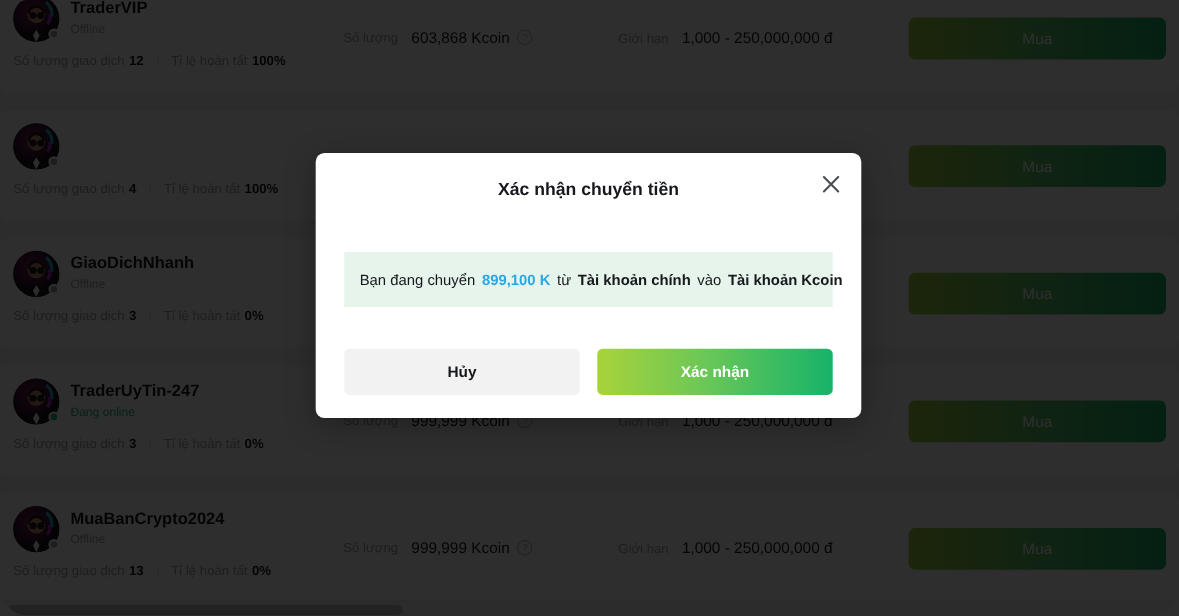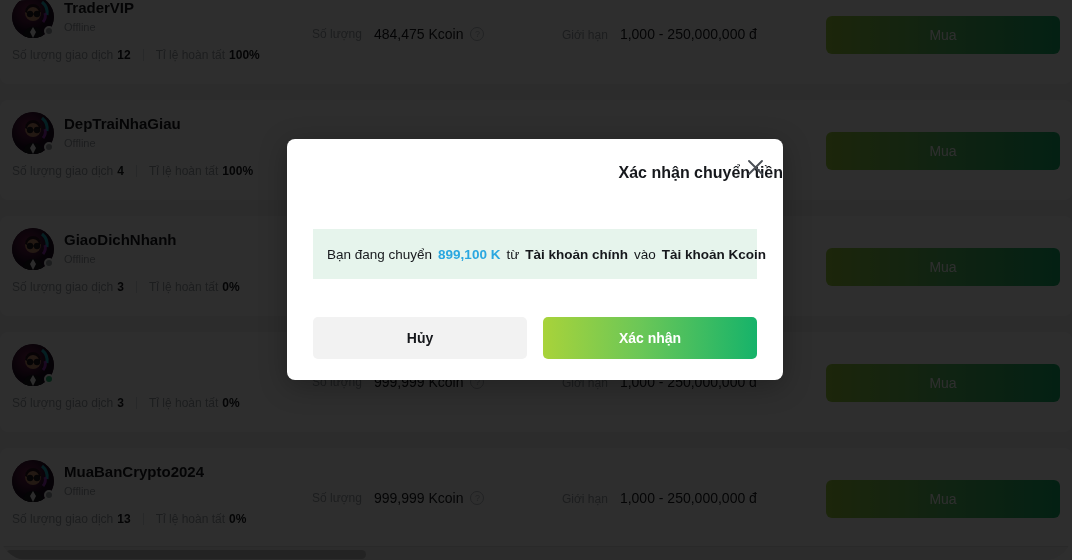--- a/index.html
+++ b/index.html
@@ -213,21 +213,21 @@
     background: #ffffff;
     border-radius: 8px;
     box-shadow: 0 6px 28px rgba(0,0,0,0.28);
   }
 
   .modal-title {
     position: absolute;
     left: 0;
     top: 25px;
     width: 100%;
-    text-align: right;
+    text-align: center;
     font-size: 16px;
     font-weight: bold;
     color: #16181c;
   }
 
   .modal-close {
     position: absolute;
     right: 14px;
     top: 14px;
     width: 28px;
@@ -335,21 +335,21 @@
         </div>
         <div class="trader-stats">
           <span>Số lượng giao dịch</span>
           <b>12</b>
           <span class="stat-sep"></span>
           <span>Tỉ lệ hoàn tất</span>
           <b>100%</b>
         </div>
         <div class="col-amount">
           <span class="col-label">Số lượng</span>
-          <span class="col-value">484,475 Kcoin</span>
+          <span class="col-value">603,868 Kcoin</span>
           <span class="help-icon">?</span>
         </div>
         <div class="col-limit">
           <span class="col-label">Giới hạn</span>
           <span class="col-value">1,000 - 250,000,000 đ</span>
         </div>
         <button class="buy-btn">Mua</button>
       </div>
 
       <div class="offer-row">
@@ -364,24 +364,20 @@
                 <path d="M13 16a8 8 0 0 1 16 0l-2 1a6 6 0 0 0-12 0z" fill="#2a1420"></path>
                 <circle cx="18" cy="18" r="3.2" fill="#0e0e14" opacity=".9"></circle>
                 <circle cx="25" cy="18" r="3.2" fill="#0e0e14" opacity=".9"></circle>
                 <path d="M21.2 18h.6" stroke="#0e0e14" stroke-width="1.4"></path>
                 <path d="M10 42c1.5-8 6-11 11-11s9.5 3 11 11z" fill="#16161e"></path>
                 <path d="M21 31l3 5-3 6-3-6z" fill="#f2f2f2"></path>
               </svg>
             </div>
             <div class="presence-dot"></div>
           </div>
-          <div class="trader-text">
-            <div class="trader-name">DepTraiNhaGiau</div>
-            <div class="trader-status">Offline</div>
-          </div>
         </div>
         <div class="trader-stats">
           <span>Số lượng giao dịch</span>
           <b>4</b>
           <span class="stat-sep"></span>
           <span>Tỉ lệ hoàn tất</span>
           <b>100%</b>
         </div>
         <div class="col-amount">
           <span class="col-label">Số lượng</span>
@@ -450,20 +446,24 @@
                 <path d="M13 16a8 8 0 0 1 16 0l-2 1a6 6 0 0 0-12 0z" fill="#2a1420"></path>
                 <circle cx="18" cy="18" r="3.2" fill="#0e0e14" opacity=".9"></circle>
                 <circle cx="25" cy="18" r="3.2" fill="#0e0e14" opacity=".9"></circle>
                 <path d="M21.2 18h.6" stroke="#0e0e14" stroke-width="1.4"></path>
                 <path d="M10 42c1.5-8 6-11 11-11s9.5 3 11 11z" fill="#16161e"></path>
                 <path d="M21 31l3 5-3 6-3-6z" fill="#f2f2f2"></path>
               </svg>
             </div>
             <div class="presence-dot online"></div>
           </div>
+          <div class="trader-text">
+            <div class="trader-name">TraderUyTin-247</div>
+            <div class="trader-status online">Đang online</div>
+          </div>
         </div>
         <div class="trader-stats">
           <span>Số lượng giao dịch</span>
           <b>3</b>
           <span class="stat-sep"></span>
           <span>Tỉ lệ hoàn tất</span>
           <b>0%</b>
         </div>
         <div class="col-amount">
           <span class="col-label">Số lượng</span>

